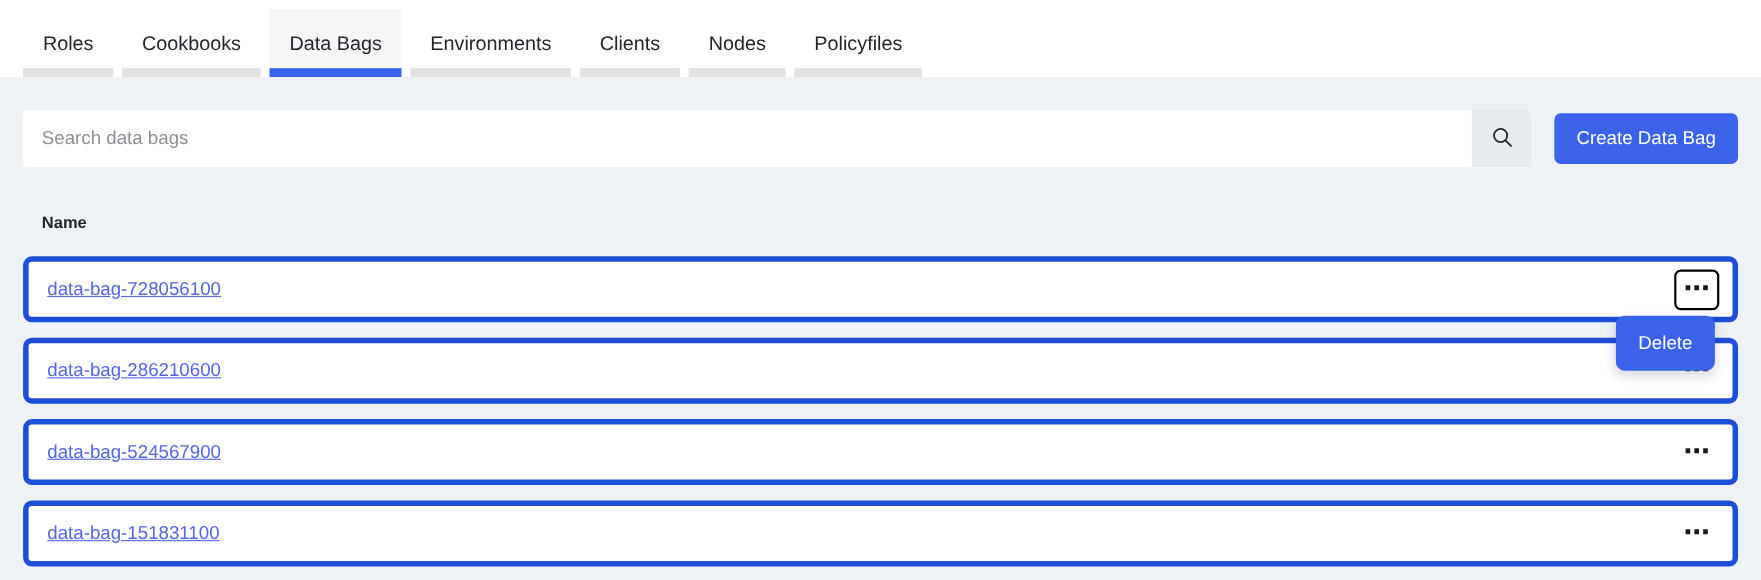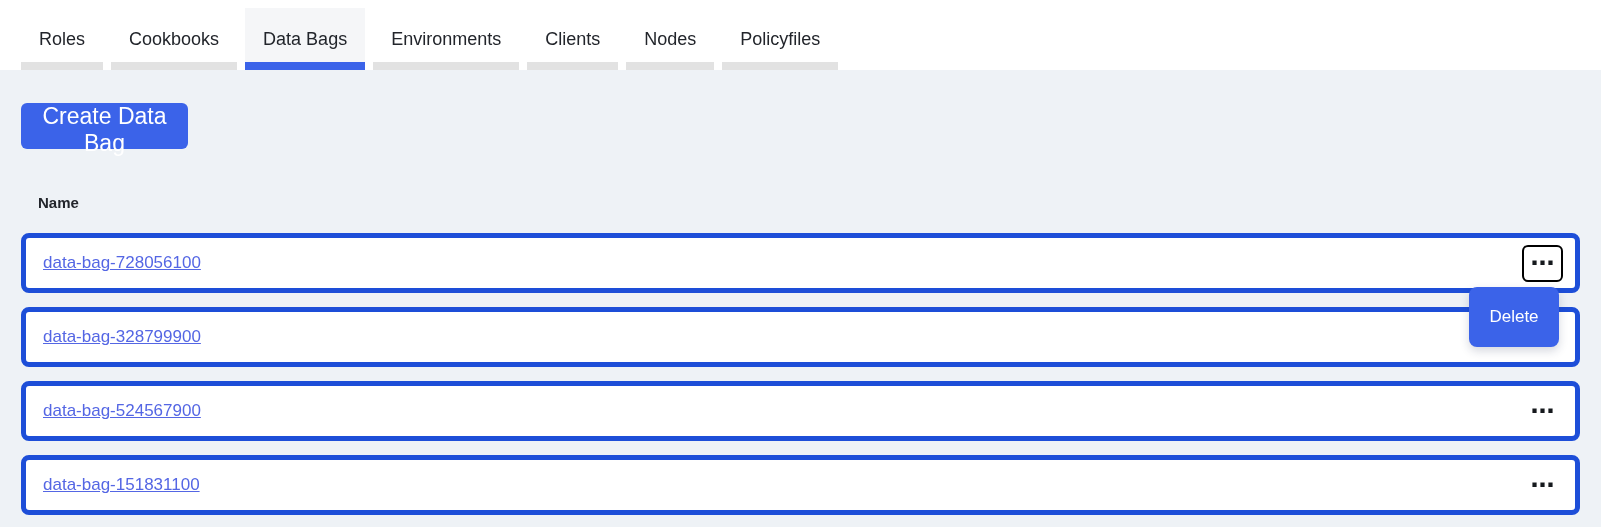--- a/index.html
+++ b/index.html
@@ -81,21 +81,21 @@
     justify-content:center;
     cursor:pointer;
   }
   .create-btn {
     width:167px;
     height:46px;
     border:none;
     border-radius:6px;
     background:#3b63e9;
     color:#ffffff;
-    font-size:23px;
+    font-size:17px;
     font-family:inherit;
     cursor:pointer;
   }
 
   .name-header {
     margin-top:42px;
     padding-left:17px;
     font-size:15px;
     font-weight:700;
     color:#22252b;
@@ -139,21 +139,21 @@
   }
   .menu-btn.focused {
     border-color:#000000;
     background:#ffffff;
   }
   .menu-popup {
     position:absolute;
     top:49px;
     right:16px;
     width:90px;
-    height:60px;
+    height:50px;
     background:#3b63e9;
     border-radius:8px;
     color:#ffffff;
     font-size:17px;
     display:flex;
     align-items:center;
     justify-content:center;
     z-index:10;
     box-shadow:0 4px 10px rgba(30,40,80,0.18);
     cursor:pointer;
@@ -168,38 +168,49 @@
   <div class="tab active">Data Bags</div>
   <div class="tab">Environments</div>
   <div class="tab">Clients</div>
   <div class="tab">Nodes</div>
   <div class="tab">Policyfiles</div>
 </header>
 
 <main class="main">
 
   <div class="search-row">
+    <div class="search-group">
+      <input class="search-input" type="text" placeholder="Search data bags" style="">
+      <button class="search-btn">
+        <span>
+          <svg width="20" height="20" viewBox="0 0 20 20" fill="none">
+            <circle cx="8.2" cy="8.2" r="6" stroke="#23262c" stroke-width="1.6"></circle>
+            <line x1="12.8" y1="12.8" x2="17.6" y2="17.6" stroke="#23262c" stroke-width="1.8" stroke-linecap="round"></line>
+          </svg>
+        </span>
+      </button>
+    </div>
     <button class="create-btn">Create Data Bag</button>
   </div>
 
   <div class="name-header">Name</div>
 
   <div class="rows">
 
     <div class="row">
       <a class="row-link">data-bag-728056100</a>
       <div class="row-spacer"></div>
       <button class="menu-btn focused">
         <span>⋯</span>
       </button>
       <div class="menu-popup">Delete</div>
     </div>
 
     <div class="row">
-      <a class="row-link">data-bag-328799900</a>
+      <a class="row-link">data-bag-286210600</a>
       <div class="row-spacer"></div>
       <button class="menu-btn">
         <span>⋯</span>
       </button>
     </div>
 
     <div class="row">
       <a class="row-link">data-bag-524567900</a>
       <div class="row-spacer"></div>
       <button class="menu-btn">

